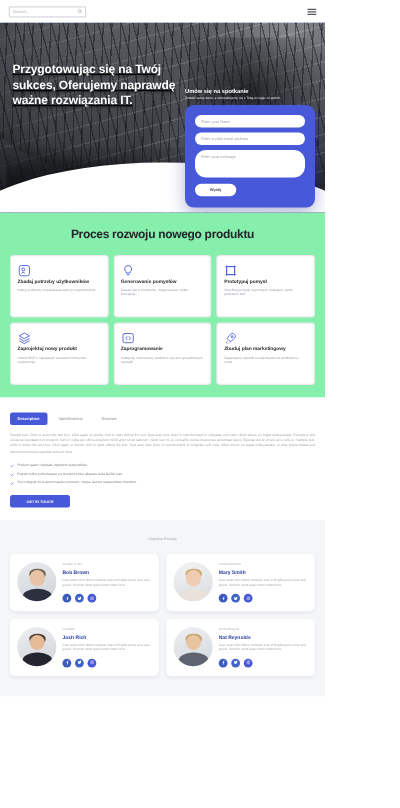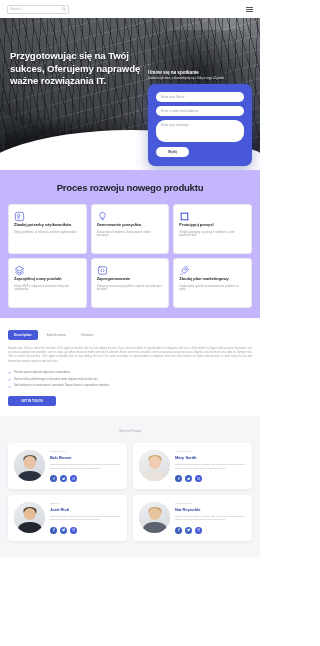--- a/index.html
+++ b/index.html
@@ -25,20 +25,21 @@
   .search-box .ph { font-size: 3.2px; color: #a9acb2; letter-spacing: .1px; }
   .search-ico { width: 4px; height: 4px; }
   .search-ico svg { width: 4px; height: 4px; display: block; }
   .burger { display: flex; flex-direction: column; gap: 1px; }
   .burger span { display:block; width: 7px; height: 1px; background: #55585e; }
 
   
   .hero {
     position: relative; height: 152px; overflow: hidden;
     background: #1d4ed8;
+    text-decoration: underline;
   }
   .hero-photo { position: absolute; inset: 0; overflow: hidden; }
   .hero-photo .base {
     position:absolute; inset:0;
     background:
       linear-gradient(180deg, rgba(255,255,255,.10) 0%, rgba(0,0,0,.30) 100%),
       linear-gradient(115deg,#8e9197 0%,#6f7379 22%,#4c4f55 48%,#7d8086 70%,#3f4248 100%);
   }
   .hero-photo .grid-lines {
     position:absolute; inset:-20% -10%;
@@ -104,21 +105,21 @@
     font-size: 3.1px; color:#9a9ea8;
   }
   .field.area { height: 22px; align-items: flex-start; padding-top: 3px; margin-bottom: 5px; }
   .submit {
     background:#fff; border-radius: 9px; height: 9.5px; width: 33px;
     display:flex; align-items:center; justify-content:center;
     font-size: 3.1px; color:#3f4656; font-weight: 700; border: none; cursor: pointer;
   }
 
   
-  .process { padding: 12px 0 10px; background:#c4b5fd; }
+  .process { padding: 12px 0 10px; background:#86efac; }
   .sec-title {
     text-align:center; font-size: 9.6px; font-weight: 700; color:#23262c;
     letter-spacing: -.25px; margin-bottom: 11px;
   }
   .cards { display:flex; flex-wrap: wrap; gap: 4px; padding: 0 8px; }
   .card {
     width: calc((100% - 8px)/3); background:#fff; border:.5px solid #e9eaee;
     border-radius: 3px; padding: 6px 5px 7px; min-height: 50px;
   }
   .card-ico { width: 11px; height: 11px; margin-bottom: 5px; }

